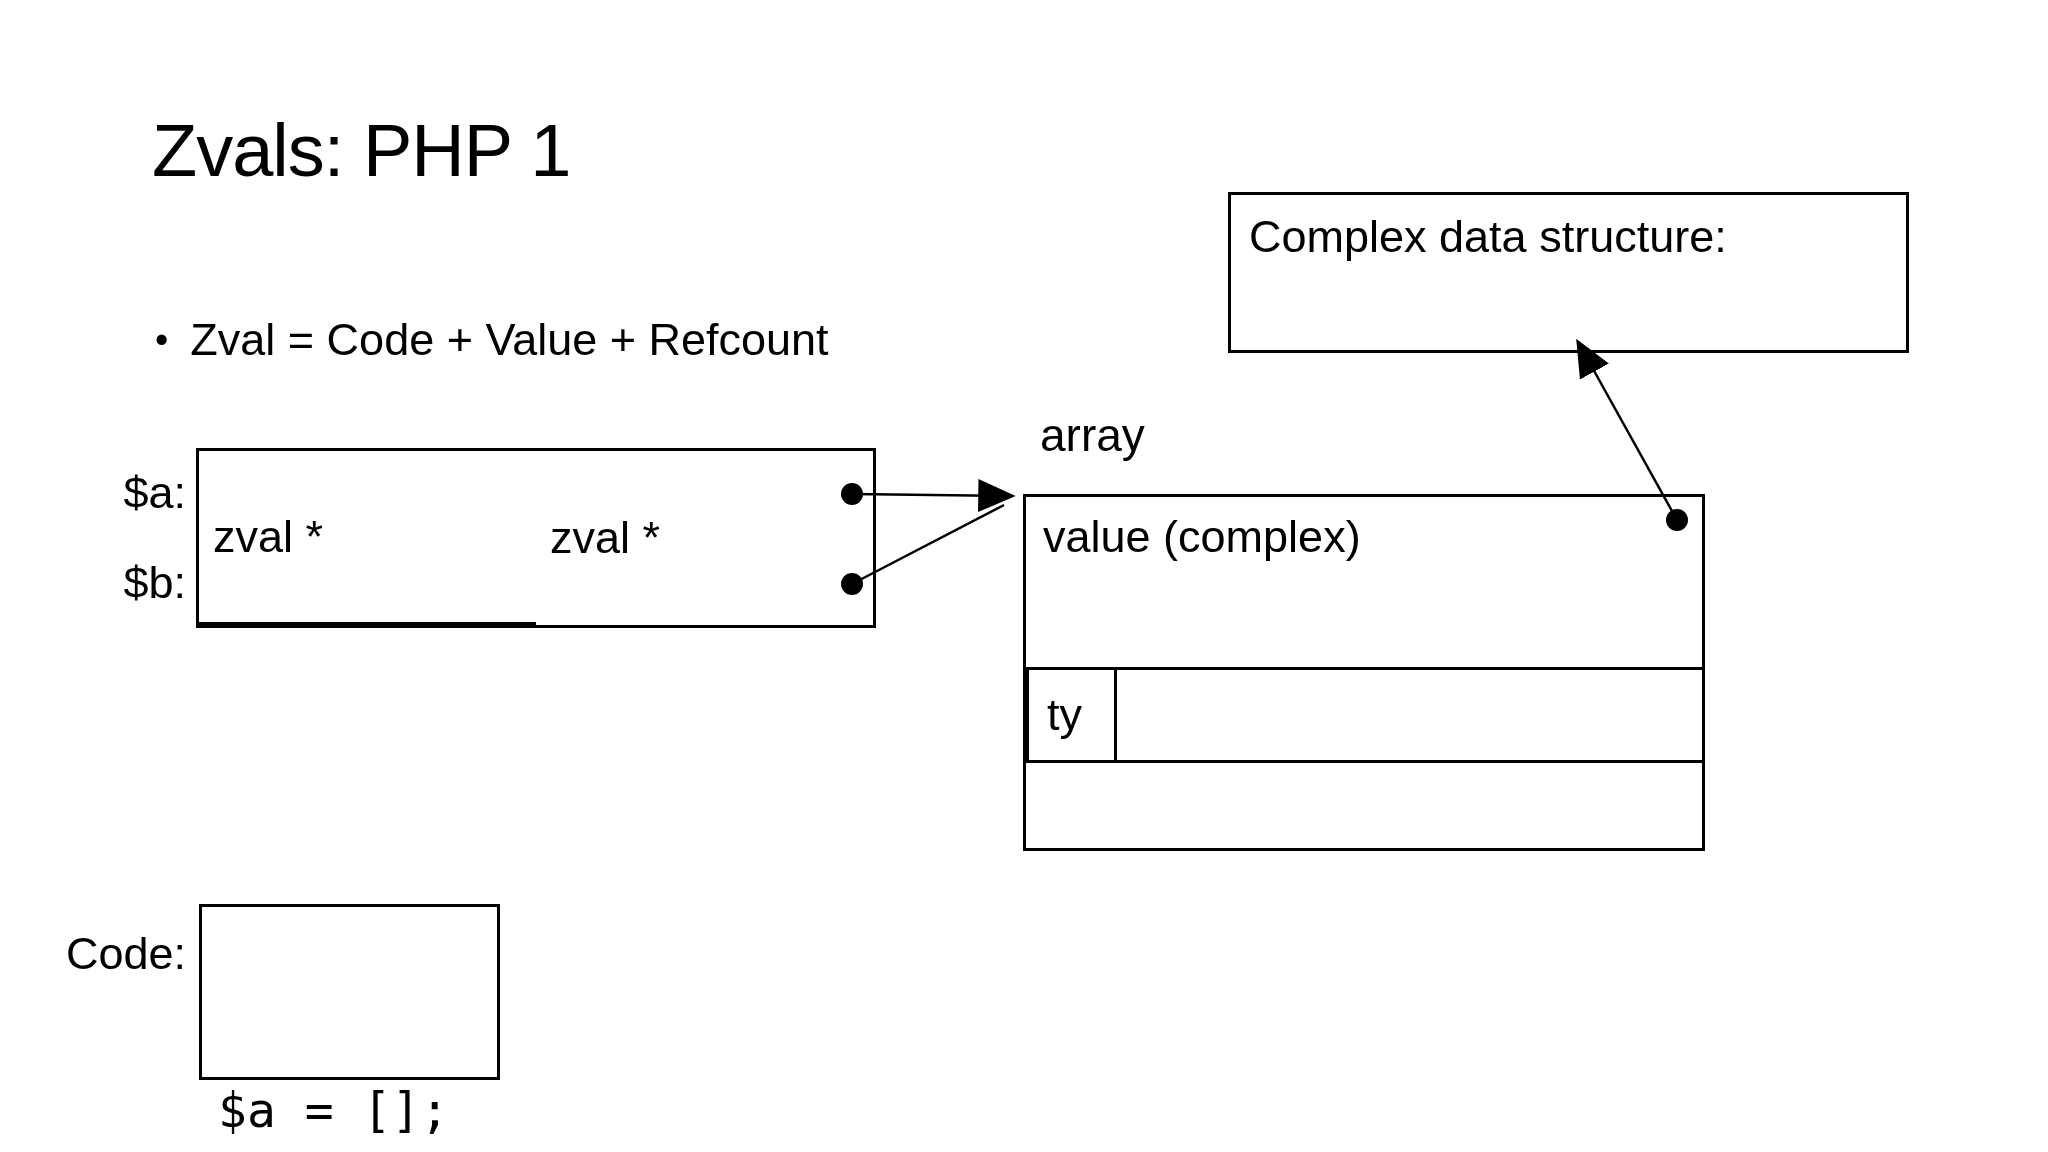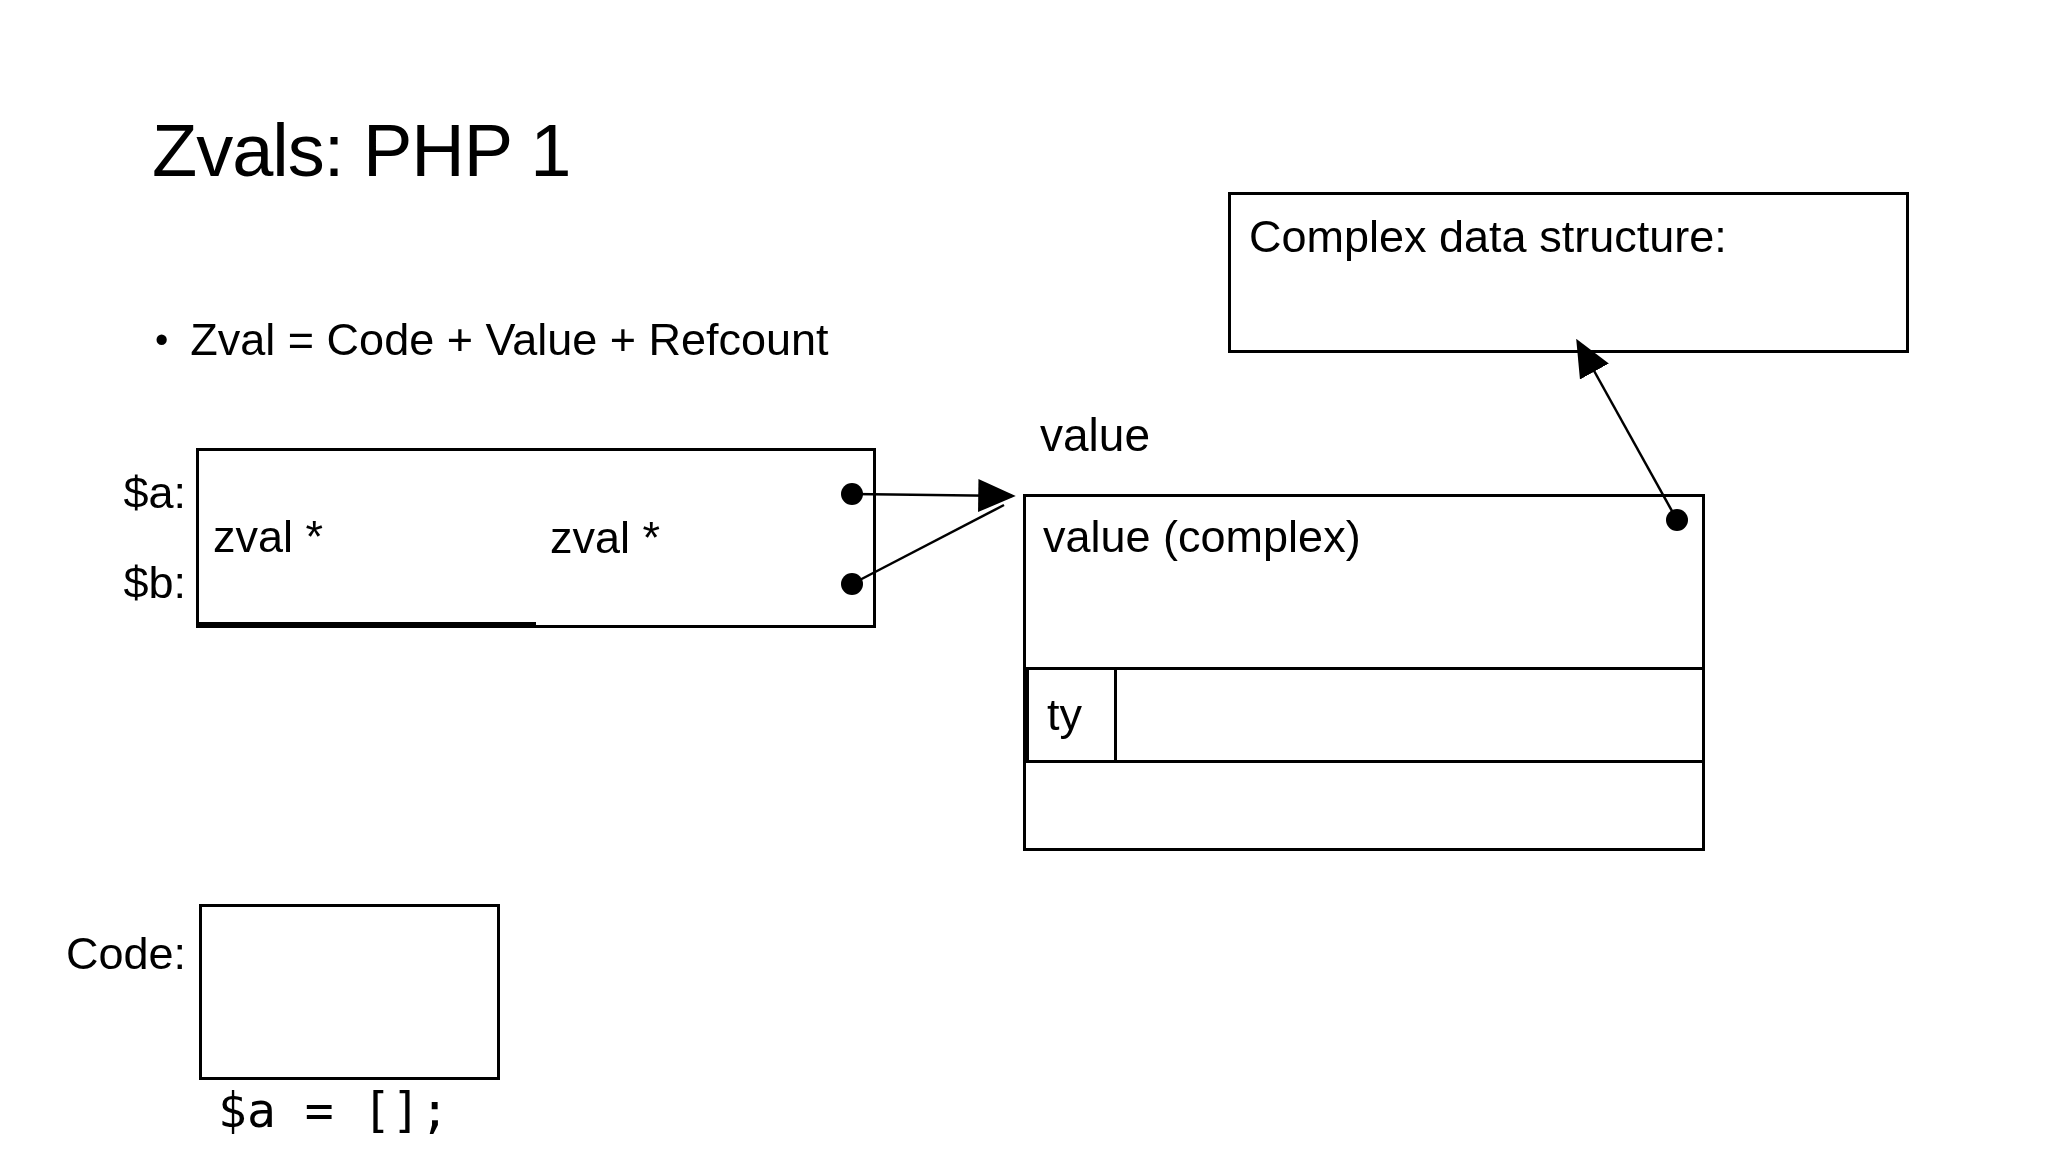--- a/index.html
+++ b/index.html
@@ -194,21 +194,21 @@
 
   <div class="var-table">
     <div class="var-row var-row-a">
       <span>zval *</span>
     </div>
     <div class="var-row">
       <span>zval *</span>
     </div>
   </div>
 
-  <div class="zval-label">value</div>
+  <div class="zval-label">array</div>
 
   <div class="zval-box">
     <div class="zval-value-cell">
       <span>value (complex)</span>
     </div>
     <div class="zval-mid-row">
       <div class="cell-type">ty</div>
       <div class="cell-extra"></div>
     </div>
     <div class="zval-bottom-row"></div>

